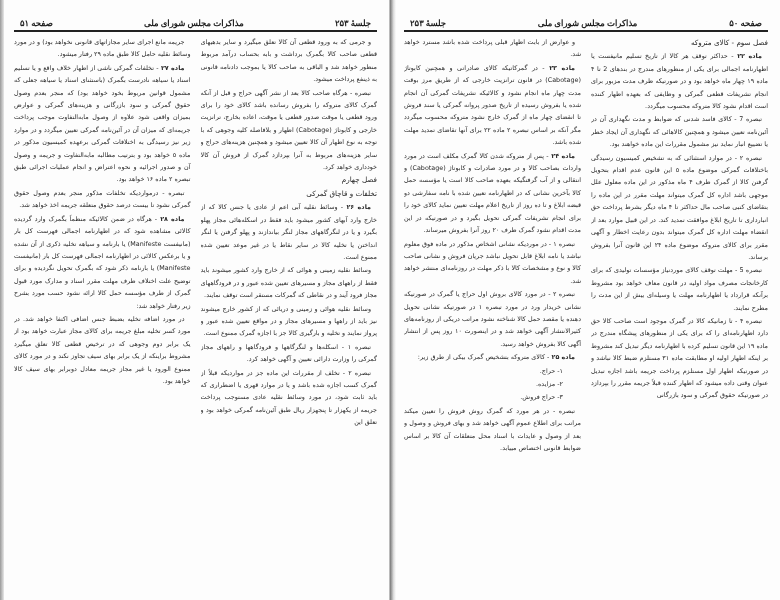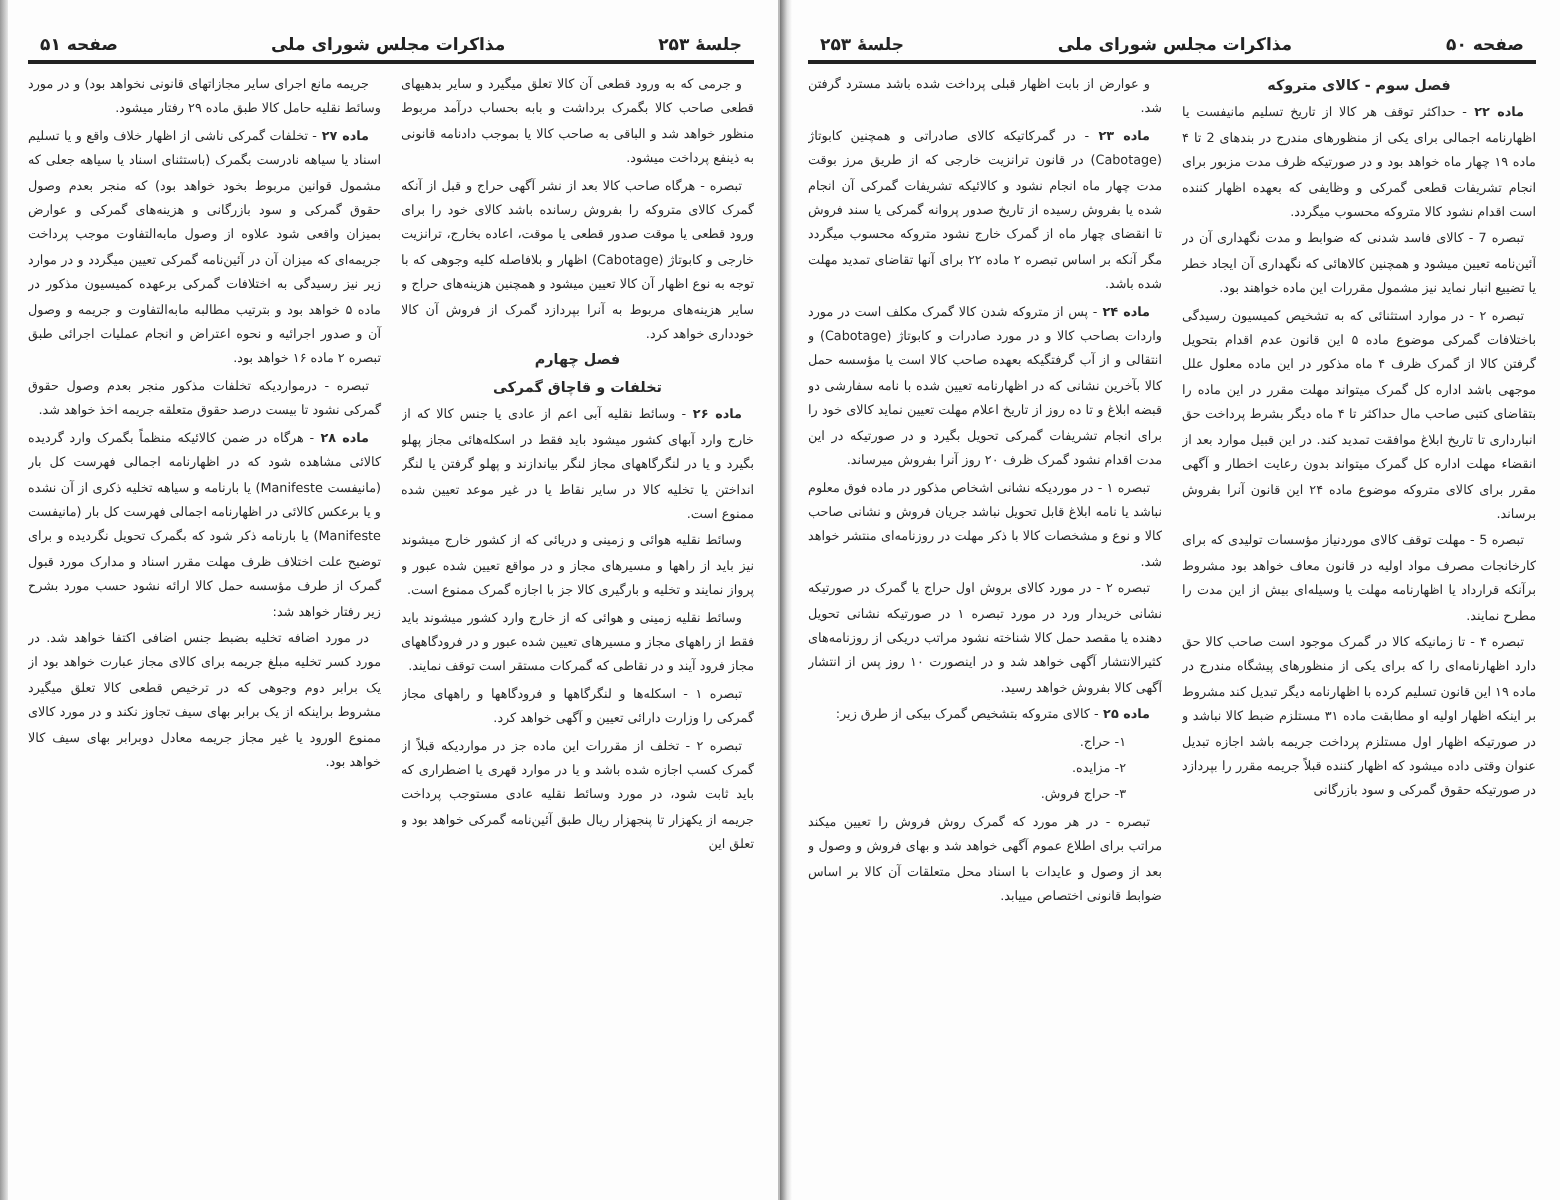--- a/index.html
+++ b/index.html
@@ -19,28 +19,28 @@
   }
   .page.right::after {
     content:""; position:absolute; left:0; top:0; bottom:0; width:6px;
     background:linear-gradient(to right,#777,#ddd 60%,transparent);
   }
   .header {
     display:flex; justify-content:space-between; align-items:flex-end;
     direction:rtl; font-size:8.5px; font-weight:bold; padding:0 6px 2px 6px;
     border-bottom:2px solid #222; margin-bottom:4px;
   }
-  .header span { white-space:nowrap; }
+  .header span { white-space:nowrap;font-family:Liberation Serif, serif; }
   .cols { display:flex; direction:rtl; gap:10px; height:560px; }
   .col {
     flex:1; direction:rtl; text-align:justify; font-size:6.4px;
     line-height:12.4px; overflow:hidden; color:#2a2a2a;
   }
   .col p { margin:0 0 1px 0; text-indent:6px; }
-  .col .heading { text-align:center; font-weight:bold; font-size:7.2px; margin:1px 0; text-indent:0; }
+  .col .heading { font-weight:normal; font-size:7.2px; margin:1px 0; text-indent:0; }
   .col .article { font-weight:bold; }
   .col .num-item { text-indent:18px; }
 </style>
 </head>
 <body>
 
 <div class="spread">
 
   <div class="page left">
     <div class="header">
@@ -48,22 +48,22 @@
       <span>مذاکرات مجلس شورای ملی</span>
       <span>صفحه ۵۱</span>
     </div>
     <div class="cols">
       <div class="col">
           <p class="">و جرمی که به ورود قطعی آن کالا تعلق میگیرد و سایر بدهیهای قطعی صاحب کالا بگمرک برداشت و بابه بحساب درآمد مربوط منظور خواهد شد و الباقی به صاحب کالا یا بموجب دادنامه قانونی به ذینفع پرداخت میشود.</p>
           <p class="">تبصره - هرگاه صاحب کالا بعد از نشر آگهی حراج و قبل از آنکه گمرک کالای متروکه را بفروش رسانده باشد کالای خود را برای ورود قطعی یا موقت صدور قطعی یا موقت، اعاده بخارج، ترانزیت خارجی و کابوتاژ (Cabotage) اظهار و بلافاصله کلیه وجوهی که با توجه به نوع اظهار آن کالا تعیین میشود و همچنین هزینه‌های حراج و سایر هزینه‌های مربوط به آنرا بپردازد گمرک از فروش آن کالا خودداری خواهد کرد.</p>
           <p class="heading">فصل چهارم</p>
           <p class="heading">تخلفات و قاچاق گمرکی</p>
           <p><span class="article">ماده ۲۶ </span><span>- وسائط نقلیه آبی اعم از عادی یا جنس کالا که از خارج وارد آبهای کشور میشود باید فقط در اسکله‌هائی مجاز پهلو بگیرد و یا در لنگرگاههای مجاز لنگر بیاندازند و پهلو گرفتن یا لنگر انداختن یا تخلیه کالا در سایر نقاط یا در غیر موعد تعیین شده ممنوع است.</span></p>
+          <p class="">وسائط نقلیه زمینی و هوائی که از خارج وارد کشور میشوند باید فقط از راههای مجاز و مسیرهای تعیین شده عبور و در فرودگاههای مجاز فرود آیند و در نقاطی که گمرکات مستقر است توقف نمایند.</p>
           <p class="">وسائط نقلیه هوائی و زمینی و دریائی که از کشور خارج میشوند نیز باید از راهها و مسیرهای مجاز و در مواقع تعیین شده عبور و پرواز نمایند و تخلیه و بارگیری کالا جز با اجازه گمرک ممنوع است.</p>
-          <p class="">وسائط نقلیه زمینی و هوائی که از خارج وارد کشور میشوند باید فقط از راههای مجاز و مسیرهای تعیین شده عبور و در فرودگاههای مجاز فرود آیند و در نقاطی که گمرکات مستقر است توقف نمایند.</p>
           <p class="">تبصره ۱ - اسکله‌ها و لنگرگاهها و فرودگاهها و راههای مجاز گمرکی را وزارت دارائی تعیین و آگهی خواهد کرد.</p>
           <p class="">تبصره ۲ - تخلف از مقررات این ماده جز در مواردیکه قبلاً از گمرک کسب اجازه شده باشد و یا در موارد قهری یا اضطراری که باید ثابت شود، در مورد وسائط نقلیه عادی مستوجب پرداخت جریمه از یکهزار تا پنجهزار ریال طبق آئین‌نامه گمرکی خواهد بود و تعلق این</p>
         </div>
       <div class="col">
           <p class="">جریمه مانع اجرای سایر مجازاتهای قانونی نخواهد بود) و در مورد وسائط نقلیه حامل کالا طبق ماده ۲۹ رفتار میشود.</p>
           <p><span class="article">ماده ۲۷ </span><span>- تخلفات گمرکی ناشی از اظهار خلاف واقع و یا تسلیم اسناد یا سیاهه نادرست بگمرک (باستثنای اسناد یا سیاهه جعلی که مشمول قوانین مربوط بخود خواهد بود) که منجر بعدم وصول حقوق گمرکی و سود بازرگانی و هزینه‌های گمرکی و عوارض بمیزان واقعی شود علاوه از وصول مابه‌التفاوت موجب پرداخت جریمه‌ای که میزان آن در آئین‌نامه گمرکی تعیین میگردد و در موارد زیر نیز رسیدگی به اختلافات گمرکی برعهده کمیسیون مذکور در ماده ۵ خواهد بود و بترتیب مطالبه مابه‌التفاوت و جریمه و وصول آن و صدور اجرائیه و نحوه اعتراض و انجام عملیات اجرائی طبق تبصره ۲ ماده ۱۶ خواهد بود.</span></p>
           <p class="">تبصره - درمواردیکه تخلفات مذکور منجر بعدم وصول حقوق گمرکی نشود تا بیست درصد حقوق متعلقه جریمه اخذ خواهد شد.</p>
           <p><span class="article">ماده ۲۸ </span><span>- هرگاه در ضمن کالائیکه منظماً بگمرک وارد گردیده کالائی مشاهده شود که در اظهارنامه اجمالی فهرست کل بار (مانیفست Manifeste) یا بارنامه و سیاهه تخلیه ذکری از آن نشده و یا برعکس کالائی در اظهارنامه اجمالی فهرست کل بار (مانیفست Manifeste) یا بارنامه ذکر شود که بگمرک تحویل نگردیده و برای توضیح علت اختلاف ظرف مهلت مقرر اسناد و مدارک مورد قبول گمرک از طرف مؤسسه حمل کالا ارائه نشود حسب مورد بشرح زیر رفتار خواهد شد:</span></p>
           <p class="">در مورد اضافه تخلیه بضبط جنس اضافی اکتفا خواهد شد. در مورد کسر تخلیه مبلغ جریمه برای کالای مجاز عبارت خواهد بود از یک برابر دوم وجوهی که در ترخیص قطعی کالا تعلق میگیرد مشروط براینکه از یک برابر بهای سیف تجاوز نکند و در مورد کالای ممنوع الورود یا غیر مجاز جریمه معادل دوبرابر بهای سیف کالا خواهد بود.</p>
         </div>
@@ -79,21 +79,21 @@
     <div class="cols">
       <div class="col">
           <p class="heading">فصل سوم - کالای متروکه</p>
           <p><span class="article">ماده ۲۲ </span><span>- حداکثر توقف هر کالا از تاریخ تسلیم مانیفست یا اظهارنامه اجمالی برای یکی از منظورهای مندرج در بندهای 2 تا ۴ ماده ۱۹ چهار ماه خواهد بود و در صورتیکه ظرف مدت مزبور برای انجام تشریفات قطعی گمرکی و وظایفی که بعهده اظهار کننده است اقدام نشود کالا متروکه محسوب میگردد.</span></p>
           <p class="">تبصره 7 - کالای فاسد شدنی که ضوابط و مدت نگهداری آن در آئین‌نامه تعیین میشود و همچنین کالاهائی که نگهداری آن ایجاد خطر یا تضییع انبار نماید نیز مشمول مقررات این ماده خواهند بود.</p>
           <p class="">تبصره ۲ - در موارد استثنائی که به تشخیص کمیسیون رسیدگی باختلافات گمرکی موضوع ماده ۵ این قانون عدم اقدام بتحویل گرفتن کالا از گمرک ظرف ۴ ماه مذکور در این ماده معلول علل موجهی باشد اداره کل گمرک میتواند مهلت مقرر در این ماده را بتقاضای کتبی صاحب مال حداکثر تا ۴ ماه دیگر بشرط پرداخت حق انبارداری تا تاریخ ابلاغ موافقت تمدید کند. در این قبیل موارد بعد از انقضاء مهلت اداره کل گمرک میتواند بدون رعایت اخطار و آگهی مقرر برای کالای متروکه موضوع ماده ۲۴ این قانون آنرا بفروش برساند.</p>
           <p class="">تبصره 5 - مهلت توقف کالای موردنیاز مؤسسات تولیدی که برای کارخانجات مصرف مواد اولیه در قانون معاف خواهد بود مشروط برآنکه قرارداد یا اظهارنامه مهلت یا وسیله‌ای بیش از این مدت را مطرح نمایند.</p>
           <p class="">تبصره ۴ - تا زمانیکه کالا در گمرک موجود است صاحب کالا حق دارد اظهارنامه‌ای را که برای یکی از منظورهای پیشگاه مندرج در ماده ۱۹ این قانون تسلیم کرده با اظهارنامه دیگر تبدیل کند مشروط بر اینکه اظهار اولیه او مطابقت ماده ۳۱ مستلزم ضبط کالا نباشد و در صورتیکه اظهار اول مستلزم پرداخت جریمه باشد اجازه تبدیل عنوان وقتی داده میشود که اظهار کننده قبلاً جریمه مقرر را بپردازد در صورتیکه حقوق گمرکی و سود بازرگانی</p>
         </div>
       <div class="col">
-          <p class="">و عوارض از بابت اظهار قبلی پرداخت شده باشد مسترد گرفتن شد.</p>
+          <p class="">و عوارض از بابت اظهار قبلی پرداخت شده باشد مسترد خواهد شد.</p>
           <p><span class="article">ماده ۲۳ </span><span>- در گمرکاتیکه کالای صادراتی و همچنین کابوتاژ (Cabotage) در قانون ترانزیت خارجی که از طریق مرز بوقت مدت چهار ماه انجام نشود و کالائیکه تشریفات گمرکی آن انجام شده یا بفروش رسیده از تاریخ صدور پروانه گمرکی یا سند فروش تا انقضای چهار ماه از گمرک خارج نشود متروکه محسوب میگردد مگر آنکه بر اساس تبصره ۲ ماده ۲۲ برای آنها تقاضای تمدید مهلت شده باشد.</span></p>
           <p><span class="article">ماده ۲۴ </span><span>- پس از متروکه شدن کالا گمرک مکلف است در مورد واردات بصاحب کالا و در مورد صادرات و کابوتاژ (Cabotage) و انتقالی و از آب گرفتگیکه بعهده صاحب کالا است یا مؤسسه حمل کالا بآخرین نشانی که در اظهارنامه تعیین شده با نامه سفارشی دو قبضه ابلاغ و تا ده روز از تاریخ اعلام مهلت تعیین نماید کالای خود را برای انجام تشریفات گمرکی تحویل بگیرد و در صورتیکه در این مدت اقدام نشود گمرک ظرف ۲۰ روز آنرا بفروش میرساند.</span></p>
           <p class="">تبصره ۱ - در موردیکه نشانی اشخاص مذکور در ماده فوق معلوم نباشد یا نامه ابلاغ قابل تحویل نباشد جریان فروش و نشانی صاحب کالا و نوع و مشخصات کالا با ذکر مهلت در روزنامه‌ای منتشر خواهد شد.</p>
           <p class="">تبصره ۲ - در مورد کالای بروش اول حراج یا گمرک در صورتیکه نشانی خریدار ورد در مورد تبصره ۱ در صورتیکه نشانی تحویل دهنده یا مقصد حمل کالا شناخته نشود مراتب دریکی از روزنامه‌های کثیرالانتشار آگهی خواهد شد و در اینصورت ۱۰ روز پس از انتشار آگهی کالا بفروش خواهد رسید.</p>
           <p><span class="article">ماده ۲۵ </span><span>- کالای متروکه بتشخیص گمرک بیکی از طرق زیر:</span></p>
           <p class="num-item">۱- حراج.</p>
           <p class="num-item">۲- مزایده.</p>
           <p class="num-item">۳- حراج فروش.</p>
           <p class="">تبصره - در هر مورد که گمرک روش فروش را تعیین میکند مراتب برای اطلاع عموم آگهی خواهد شد و بهای فروش و وصول و بعد از وصول و عایدات با اسناد محل متعلقات آن کالا بر اساس ضوابط قانونی اختصاص مییابد.</p>
         </div>

